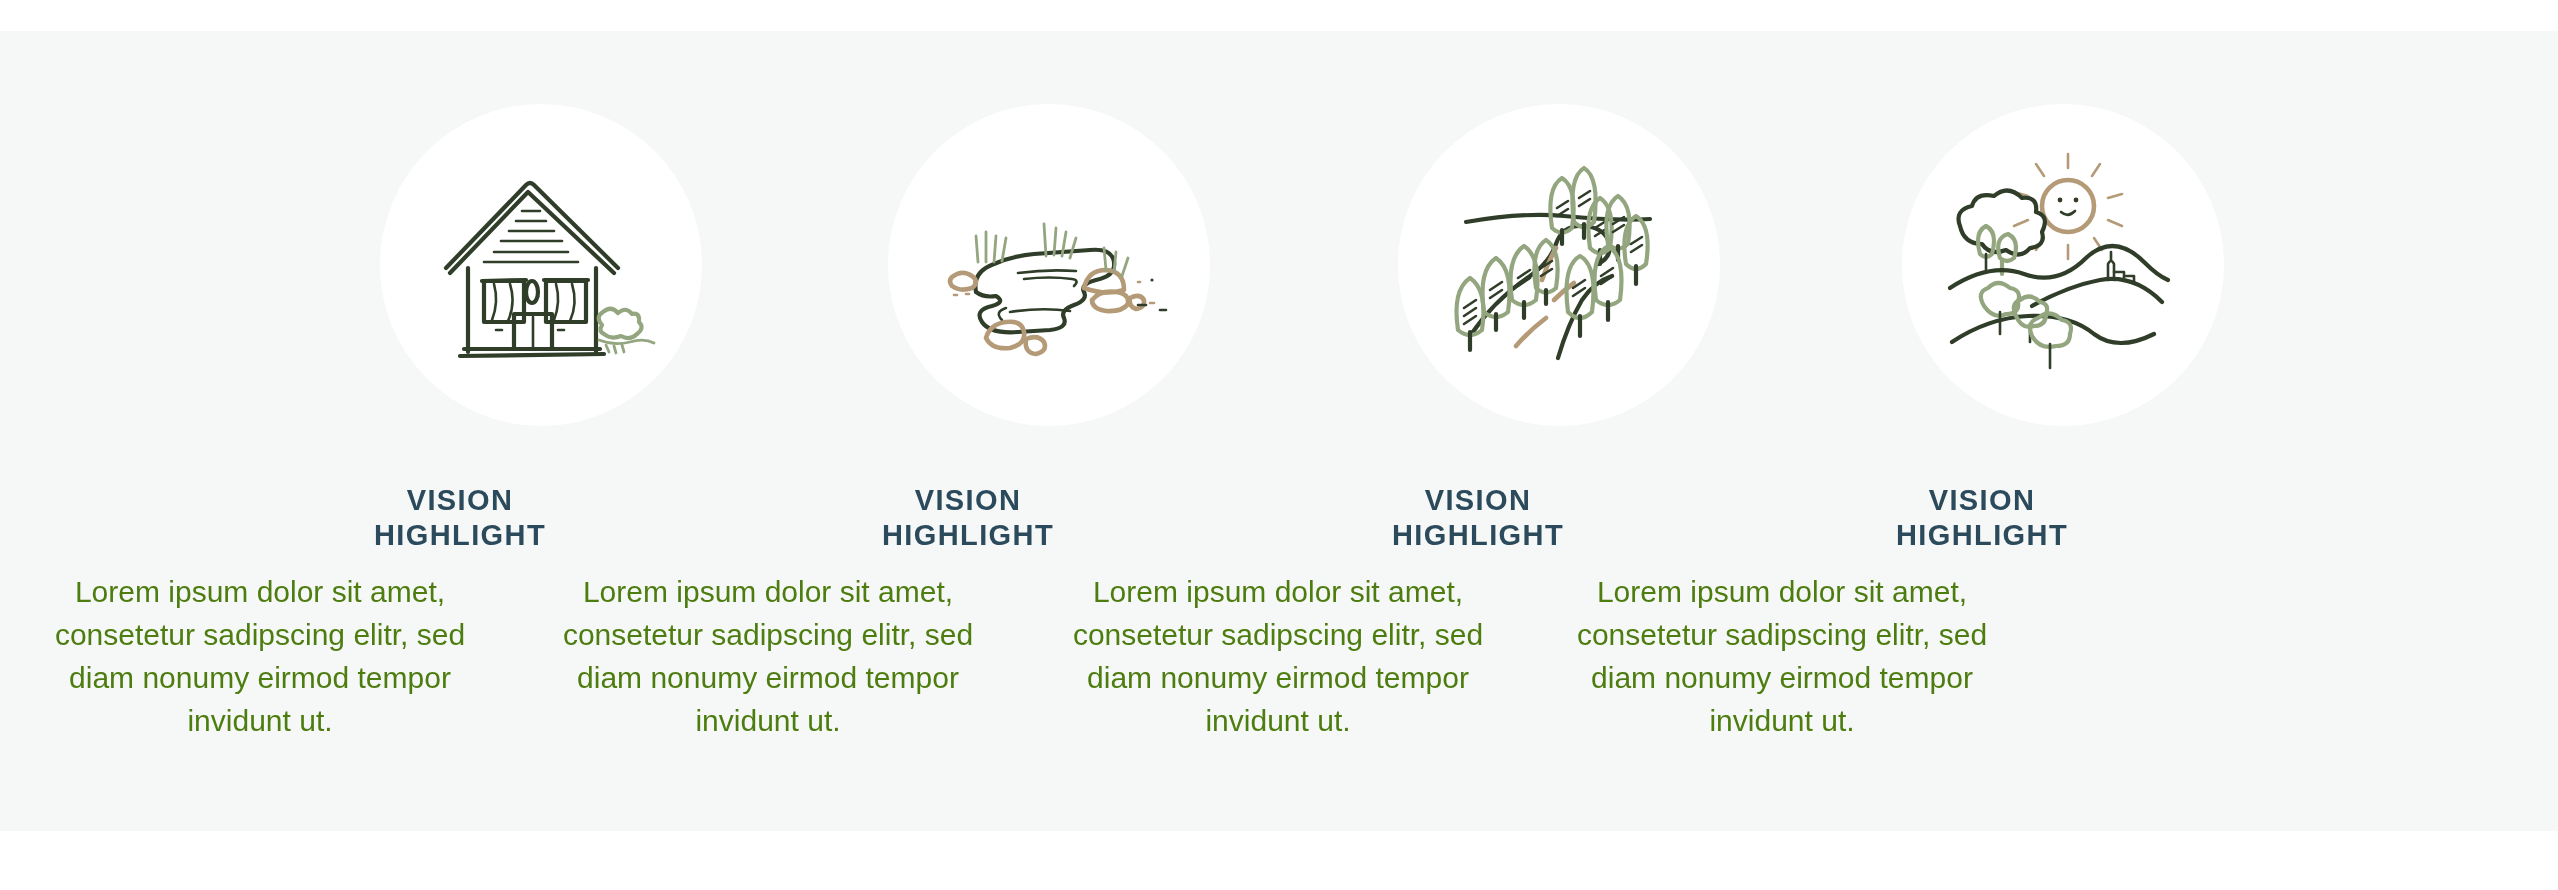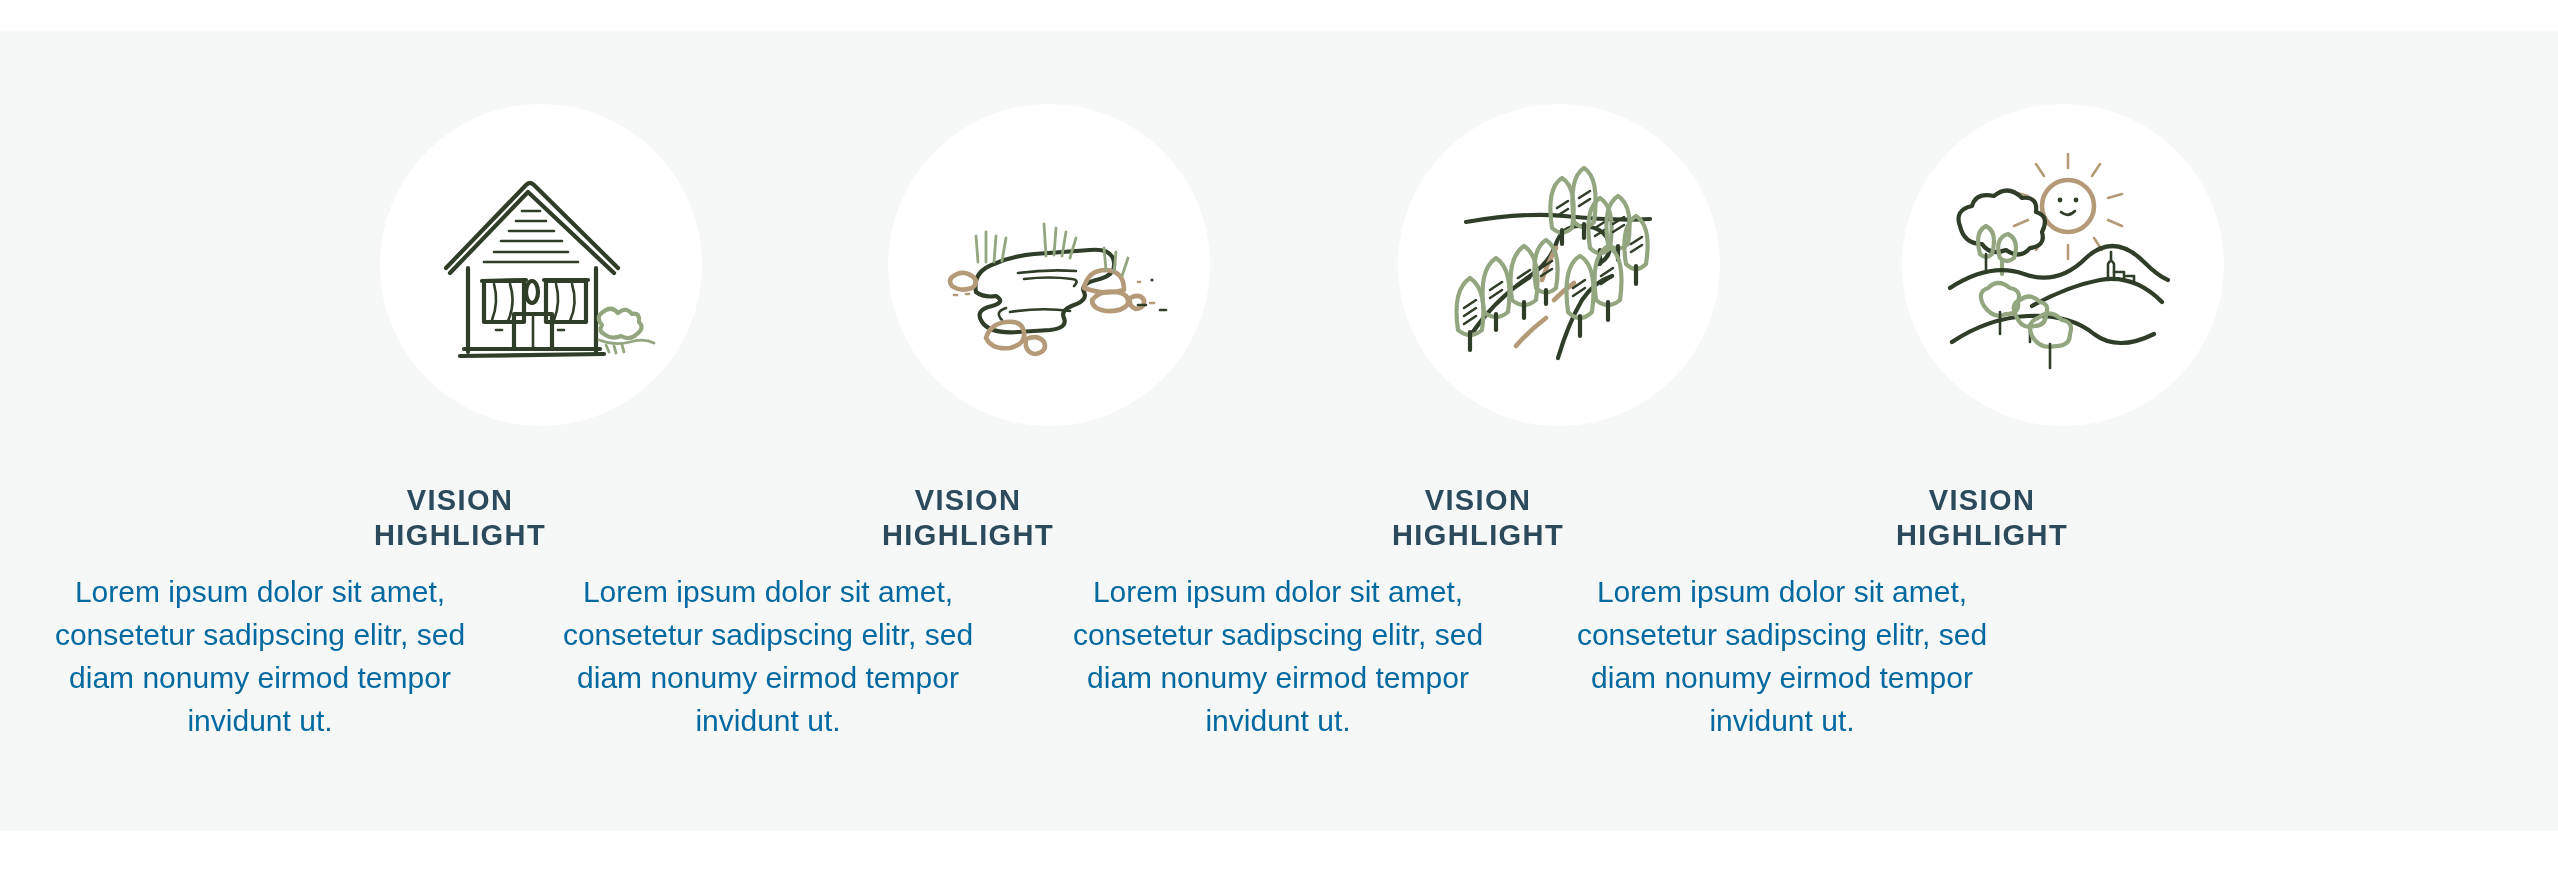--- a/index.html
+++ b/index.html
@@ -88,21 +88,21 @@
 
   .card-body {
     position: absolute;
     top: 540px;
     width: 460px;
     text-align: center;
     font-family: "Liberation Sans", sans-serif;
     font-size: 30px;
     font-weight: 400;
     line-height: 1.43;
-    color: #0369a1;
+    color: #4d7c0f;
   }
   .card-1 .card-body { left: 0px; }
   .card-2 .card-body { left: 2px; }
   .card-3 .card-body { left: 5px; }
   .card-4 .card-body { left: 2px; }
 
   
   .ink   { fill:none; stroke:#2f3d29; stroke-width:4.2; stroke-linecap:round; stroke-linejoin:round; }
   .ink-t { fill:none; stroke:#2f3d29; stroke-width:2.6; stroke-linecap:round; stroke-linejoin:round; }
   .sage  { fill:none; stroke:#93a67f; stroke-width:4.2; stroke-linecap:round; stroke-linejoin:round; }

